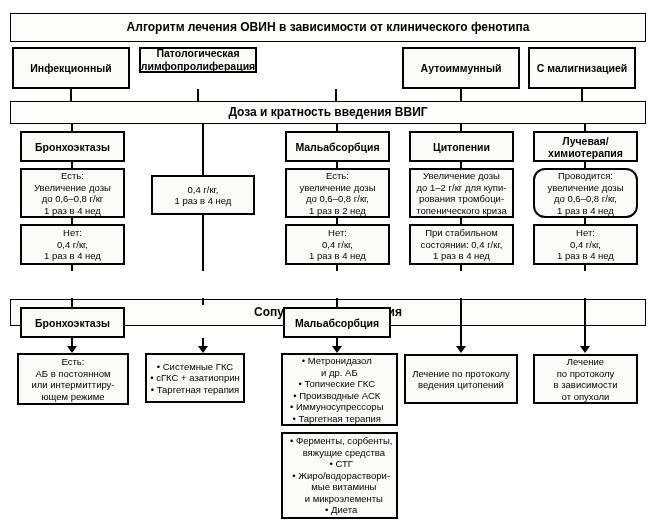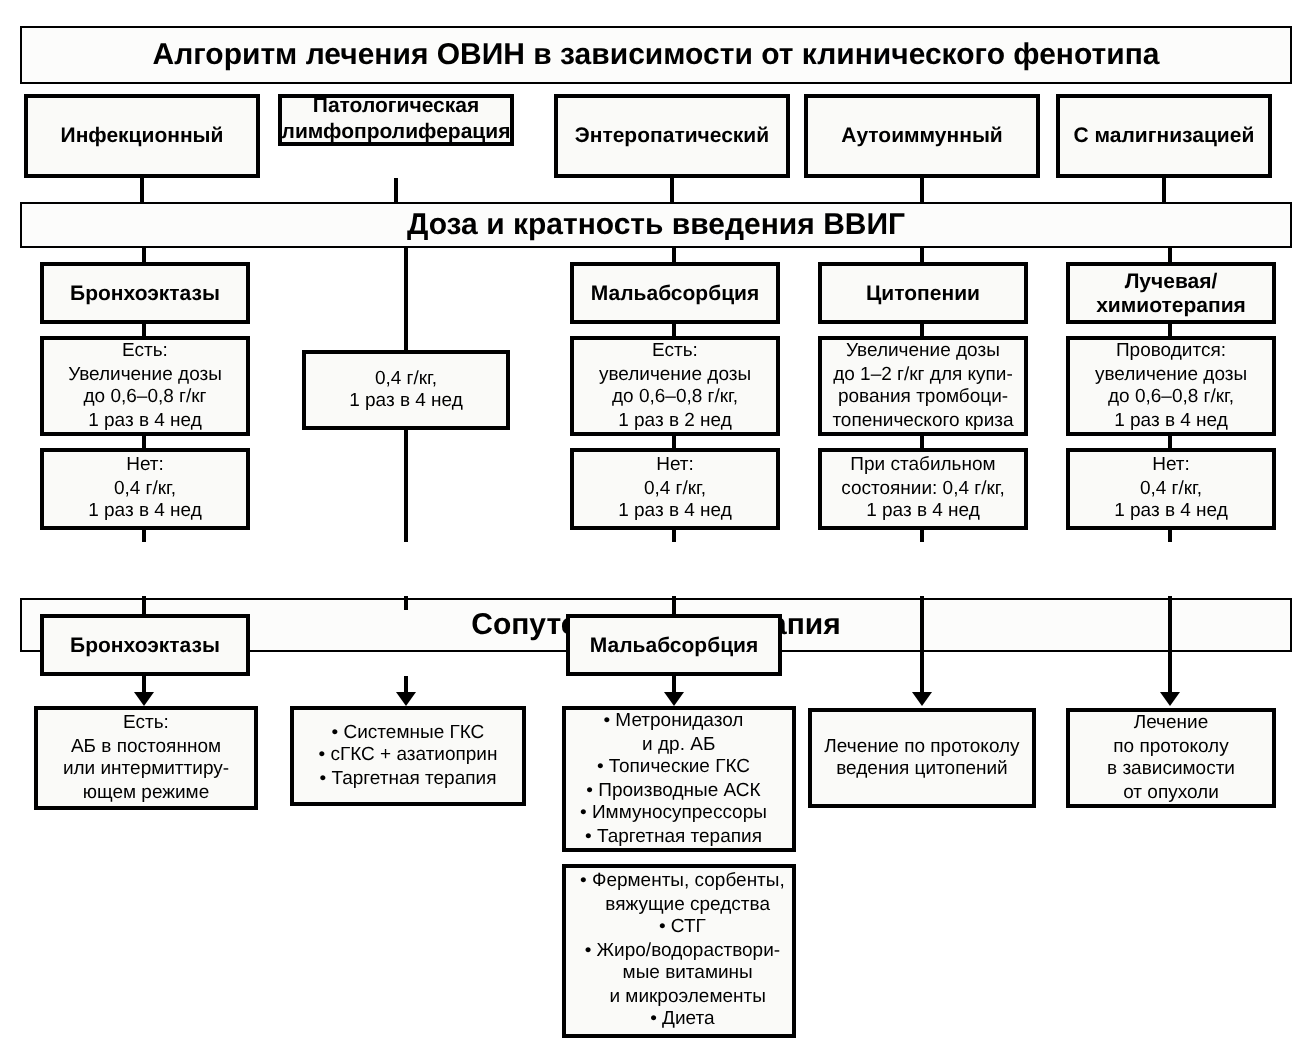--- a/index.html
+++ b/index.html
@@ -24,21 +24,21 @@
     text-align: center;
     white-space: pre-line;
     line-height: 11.5px;
     font-size: 9.5px;
     padding: 1px 2px;
   }
   .bar {
     left: 10px; width: 636px;
     border-width: 1.5px;
     font-weight: 700;
-    font-size: 15px;
+    font-size: 12px;
     background: #fcfcfb;
   }
   .pheno {
     font-weight: 700;
     font-size: 10.5px;
     line-height: 13px;
   }
   .hdr {
     font-weight: 700;
     font-size: 10.5px;
@@ -66,21 +66,20 @@
 </head>
 <body>
 
 <div class="canvas">
 
   <div class="bar" style="top:13px; height:29px;">Алгоритм лечения ОВИН в зависимости от клинического фенотипа</div>
 
   <div class="box pheno" style="left:12px;  top:47px; width:118px; height:42px;">Инфекционный</div>
   <div class="box pheno" style="left:139px; top:47px; width:118px; height:26px;">Патологическая
 лимфопролиферация</div>
-  <div class="box pheno" style="left:277px; top:47px; width:118px; height:42px;">Энтеропатический</div>
   <div class="box pheno" style="left:402px; top:47px; width:118px; height:42px;">Аутоиммунный</div>
   <div class="box pheno" style="left:528px; top:47px; width:108px; height:42px;">С малигнизацией</div>
 
   <div class="vline" style="left:70px;  top:89px; height:12px;"></div>
   <div class="vline" style="left:197px; top:89px; height:12px;"></div>
   <div class="vline" style="left:335px; top:89px; height:12px;"></div>
   <div class="vline" style="left:460px; top:89px; height:12px;"></div>
   <div class="vline" style="left:581px; top:89px; height:12px;"></div>
 
   <div class="bar" style="top:101px; height:23px;">Доза и кратность введения ВВИГ</div>
@@ -109,21 +108,21 @@
   <div class="box" style="left:151px; top:175px; width:104px; height:40px;">0,4 г/кг,
 1 раз в 4 нед</div>
   <div class="box" style="left:285px; top:168px; width:105px; height:50px;">Есть:
 увеличение дозы
 до 0,6–0,8 г/кг,
 1 раз в 2 нед</div>
   <div class="box" style="left:409px; top:168px; width:105px; height:50px;">Увеличение дозы
 до 1–2 г/кг для купи-
 рования тромбоци-
 топенического криза</div>
-  <div class="box" style="left:533px; top:168px; width:105px; height:50px;">Проводится:
+  <div class="box" style="left:533px; top:168px; width:105px; height:50px;border-radius:12px;">Проводится:
 увеличение дозы
 до 0,6–0,8 г/кг,
 1 раз в 4 нед</div>
 
   <div class="vline" style="left:71px;  top:218px; height:6px;"></div>
   <div class="vline" style="left:336px; top:218px; height:6px;"></div>
   <div class="vline" style="left:460px; top:218px; height:6px;"></div>
   <div class="vline" style="left:584px; top:218px; height:6px;"></div>
 
   <div class="box" style="left:20px;  top:224px; width:105px; height:41px;">Нет:
@@ -163,21 +162,21 @@
 
   <div class="vline" style="left:460px; top:298px; height:49px;"></div>
   <div class="ahead" style="left:456px; top:346px;"></div>
   <div class="vline" style="left:584px; top:298px; height:49px;"></div>
   <div class="ahead" style="left:580px; top:346px;"></div>
 
   <div class="box" style="left:17px;  top:353px; width:112px; height:52px;">Есть:
 АБ в постоянном
 или интермиттиру-
 ющем режиме</div>
-  <div class="box" style="left:145px; top:353px; width:118px; height:50px;">• Системные ГКС
+  <div class="box" style="left:145px; top:353px; width:100px; height:50px;">• Системные ГКС
 • сГКС + азатиоприн
 • Таргетная терапия</div>
   <div class="box bullets" style="left:281px; top:353px; width:117px; height:73px;">• Метронидазол
 &nbsp;&nbsp;и др. АБ
 • Топические ГКС
 • Производные АСК
 • Иммуносупрессоры
 • Таргетная терапия</div>
   <div class="box bullets" style="left:281px; top:432px; width:117px; height:87px;">• Ферменты, сорбенты,
 &nbsp;&nbsp;вяжущие средства

